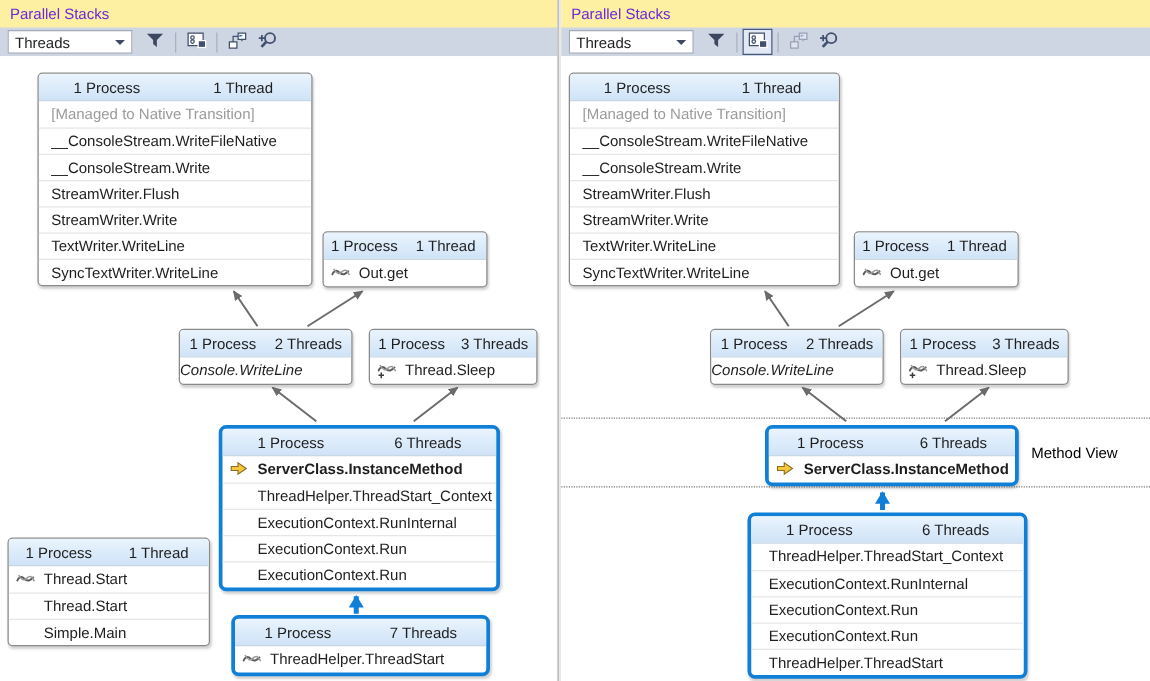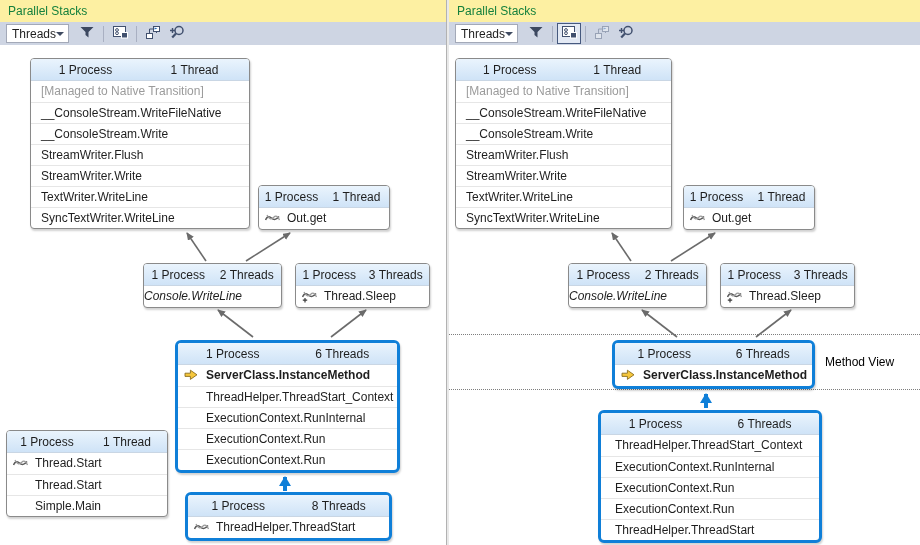--- a/index.html
+++ b/index.html
@@ -7,24 +7,24 @@
     width:920px;height:545px;position:relative;overflow:hidden;
     font-family:"Liberation Sans","DejaVu Sans",sans-serif;
     font-size:12px;color:#1e1e1e;background:#ffffff;
   }
   .panel{position:absolute;top:0;height:545px;background:#fff;}
   #panel-left{left:0;width:446px;}
   #panel-right{left:449px;width:471px;}
   .panel-sep{position:absolute;left:446px;top:0;width:3px;height:545px;
     background:#e9e9e9;border-left:1px solid #b2b2b2;box-sizing:border-box;}
   .titlebar{position:absolute;top:0;left:0;right:0;height:34px;background:#fdf0a2;
-    line-height:22px;padding-left:8px;color:#15803d;}
+    line-height:22px;padding-left:8px;color:#6d28d9;}
   .toolbar{position:absolute;top:22px;left:0;right:0;height:23px;background:#ced5e3;
     display:flex;align-items:center;padding-left:6px;box-sizing:border-box;}
-  .combo{width:63px;height:19px;background:#fff;border:1px solid #a3a9b8;
+  .combo{width:100px;height:19px;background:#fff;border:1px solid #a3a9b8;
     display:flex;align-items:center;justify-content:space-between;
     padding:0 5px;box-sizing:border-box;margin-right:6px;}
   .combo .carrot{width:0;height:0;border-left:4px solid transparent;
     border-right:4px solid transparent;border-top:4px solid #3f4a60;}
   .tbtn{width:24px;height:21px;display:flex;align-items:center;justify-content:center;
     box-sizing:border-box;}
   .tbtn.pressed{border:1px solid #46597e;background:#e3e9f4;}
   .tbtn.disabled{opacity:.38;}
   .tsep{width:1px;height:16px;background:#a9b0c2;margin:0 4px;}
   .canvas{position:absolute;top:45px;left:0;right:0;bottom:0;background:#fff;}
@@ -189,21 +189,21 @@
         </span>
         <span>Thread.Start</span>
       </div>
       <div class="row iconed">Thread.Start</div>
       <div class="row iconed">Simple.Main</div>
     </div>
 
     <div class="box blue" style="left:185px;top:447px;width:207px">
       <div class="box-header">
         <span>1 Process</span>
-        <span>8 Threads</span>
+        <span>7 Threads</span>
       </div>
       <div class="row iconed">
         <span class="ricon">
           <svg width="15" height="12" viewBox="0 0 15 12">
               <path d="M0.5,8 Q3,2.5 6.5,6 T14,4.5" stroke="#5a5a5a" stroke-width="1.5" fill="none"></path>
               <path d="M2,3 Q5,9 8.5,5.5 T14.5,8" stroke="#9a9a9a" stroke-width="1.3" fill="none"></path>
             </svg>
         </span>
         <span>ThreadHelper.ThreadStart</span>
       </div>

